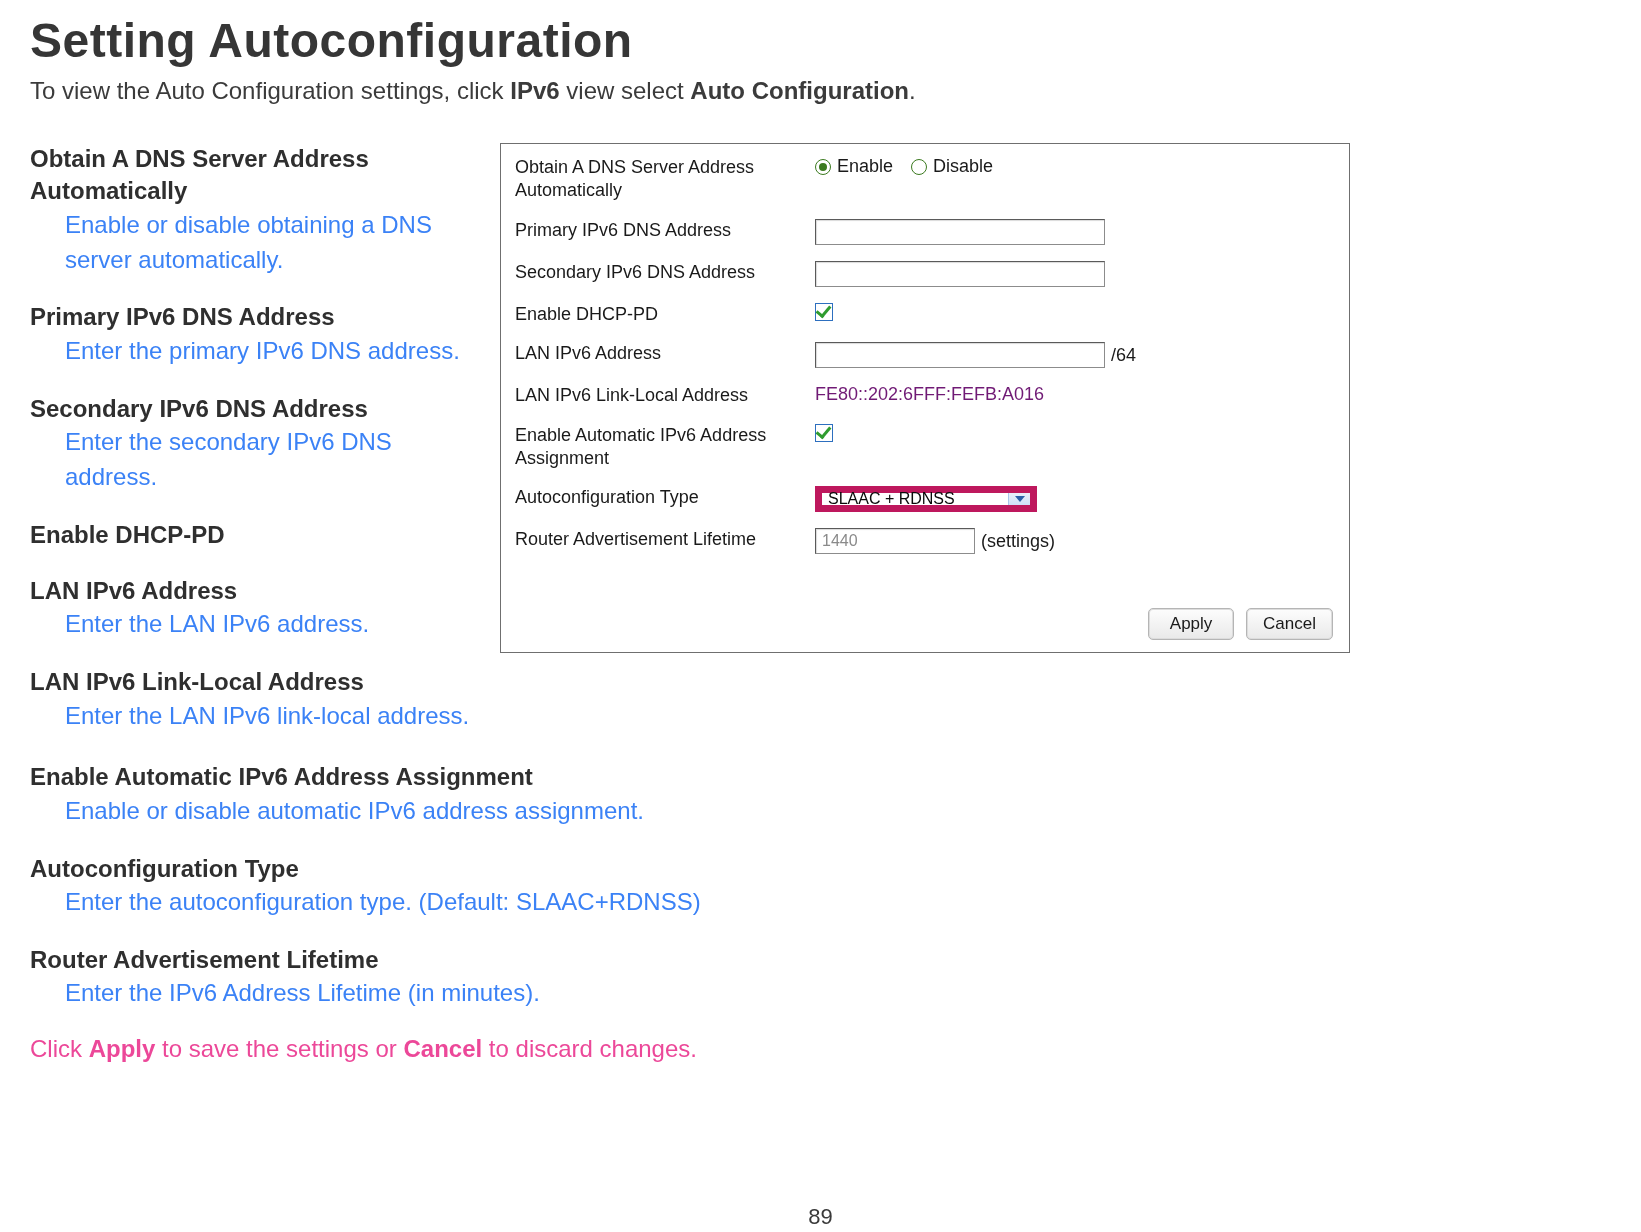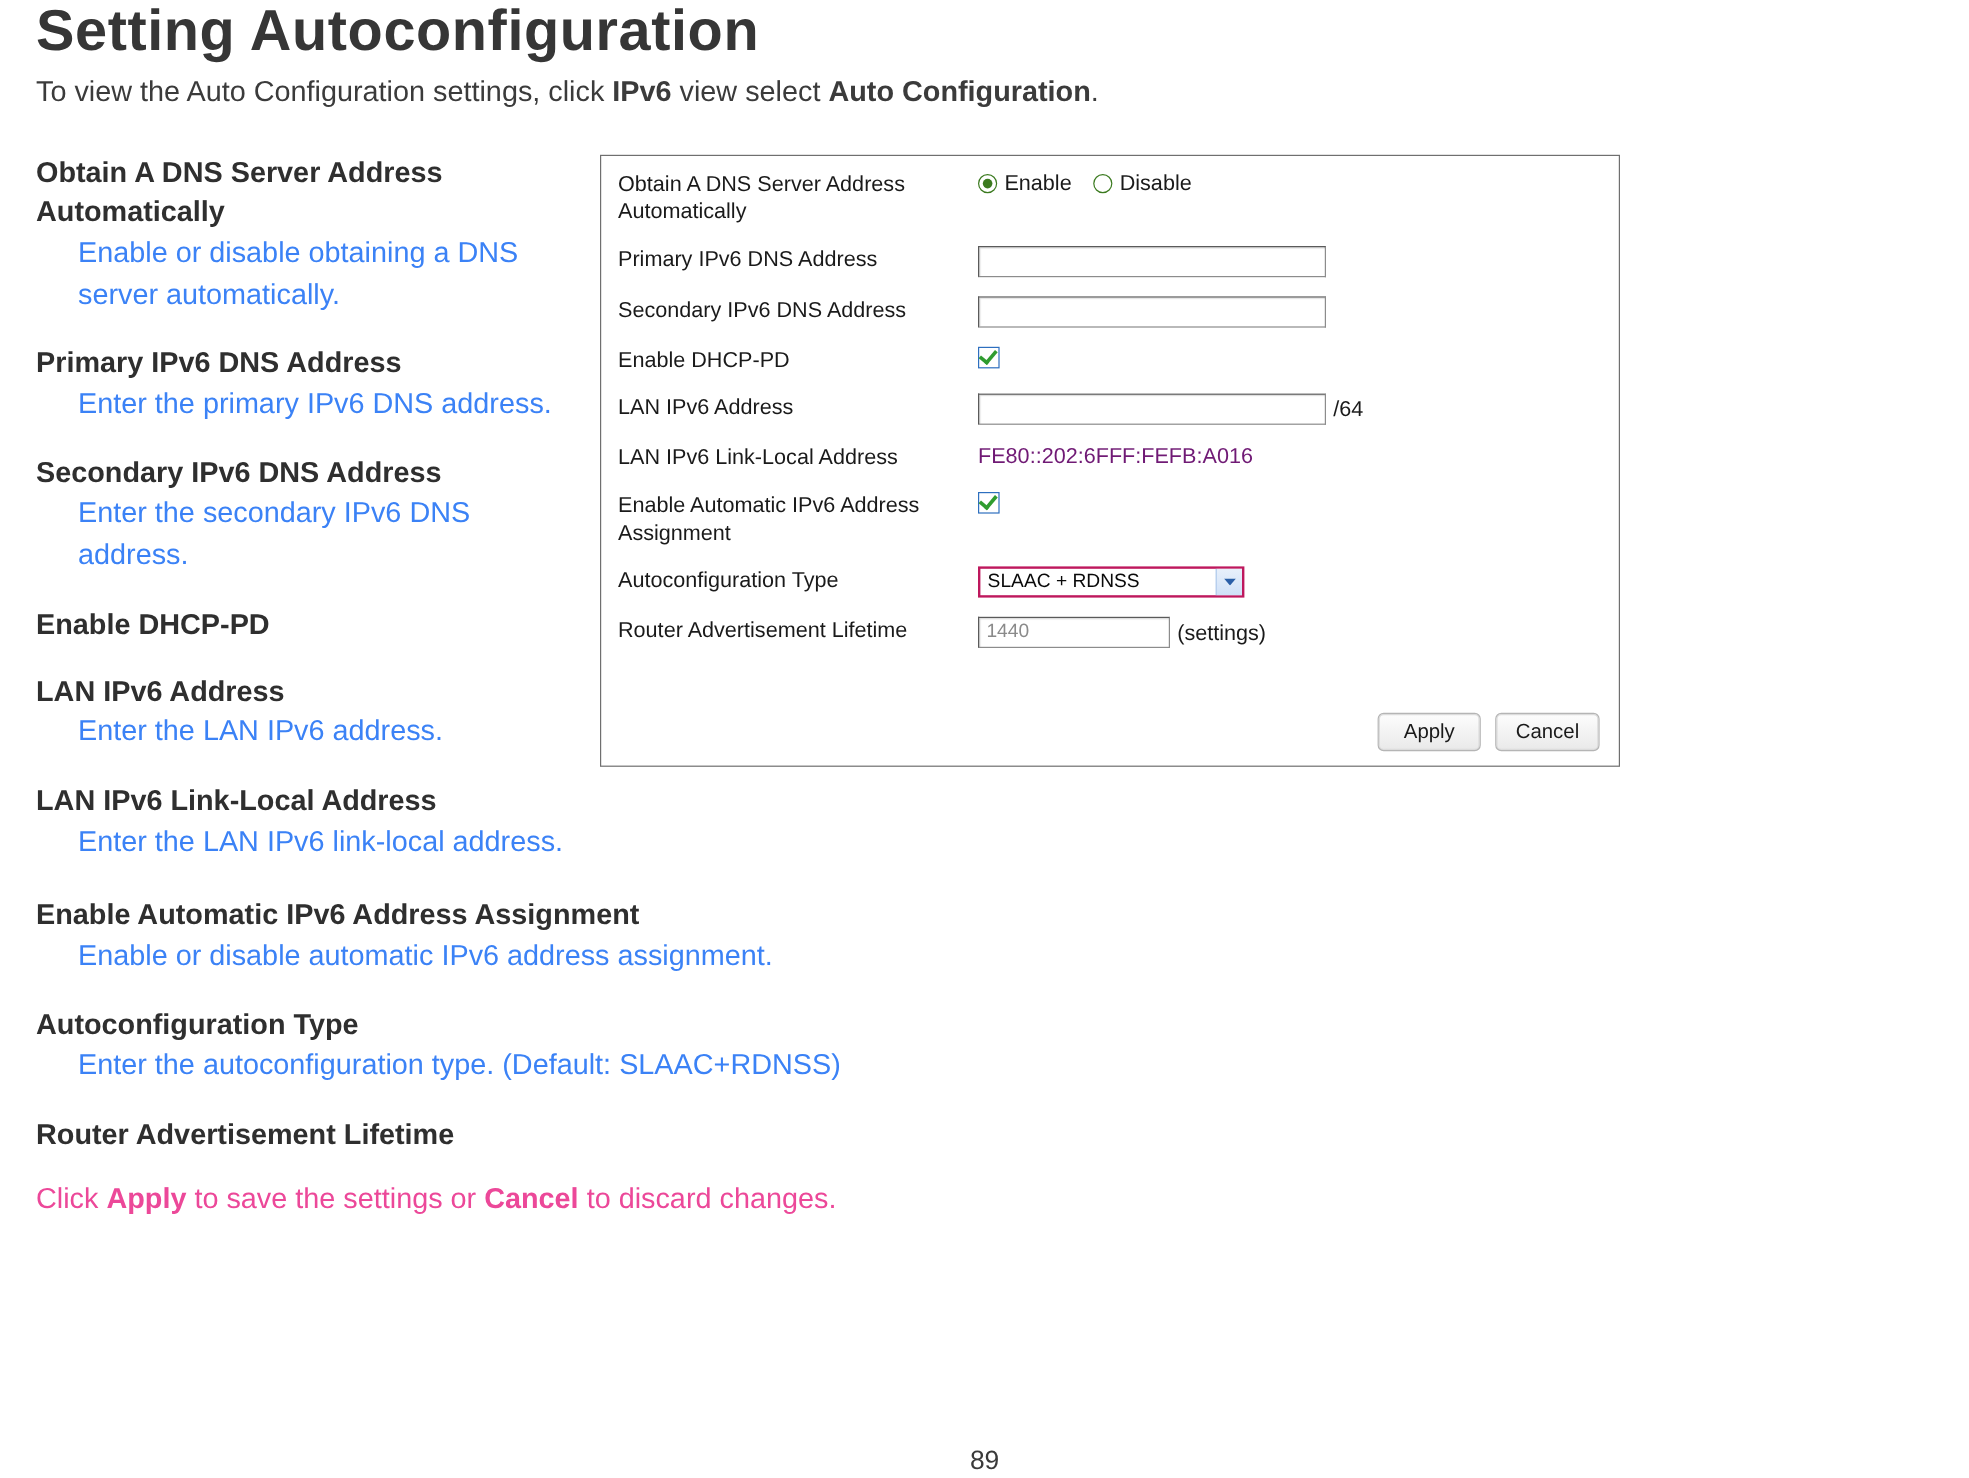--- a/index.html
+++ b/index.html
@@ -17,21 +17,21 @@
     width: 1641px;
     height: 1232px;
     padding: 0 30px 0 30px;
   }
   h1.title {
     font-family: "Arial Narrow", Arial, sans-serif;
     font-weight: 700;
     font-size: 48px;
     letter-spacing: 0.5px;
     margin: 0;
-    padding-top: 3px;
+    padding-top: 17px;
     line-height: 1.0;
     color: #363636;
     font-stretch: condensed;
   }
   .intro {
     font-size: 24px;
     line-height: 1.5;
     margin: 8px 0 34px 0;
     color: #3b3b3b;
     font-stretch: condensed;
@@ -179,21 +179,21 @@
   .suffix {
     margin-left: 6px;
     font-size: 18px;
     color: #1a1a1a;
   }
 
   .selectbox {
     position: relative;
     width: 222px;
     height: 26px;
-    border: 2px solid #be185d;
+    border: 7px solid #be185d;
     background: #fff;
     font-family: Tahoma, Verdana, Arial, sans-serif;
     font-size: 16px;
     display: inline-flex;
     align-items: center;
     cursor: pointer;
   }
   .selectbox .selval {
     flex: 1;
     padding: 0 6px;
@@ -365,20 +365,21 @@
     <div class="def">
       <div class="term">Enable Automatic IPv6 Address Assignment</div>
       <div class="desc">Enable or disable automatic IPv6 address assignment.</div>
     </div>
     <div class="def">
       <div class="term">Autoconfiguration Type</div>
       <div class="desc">Enter the autoconfiguration type. (Default: SLAAC+RDNSS)</div>
     </div>
     <div class="def">
       <div class="term">Router Advertisement Lifetime</div>
+      <div class="desc">Enter the IPv6 Address Lifetime (in minutes).</div>
     </div>
 
     <p class="footer-line">
       <span>Click </span><b>Apply</b><span> to save the settings or </span><b>Cancel</b><span> to discard changes.</span>
     </p>
   </div>
 
   <div class="pagenum">89</div>
 </div>
 

